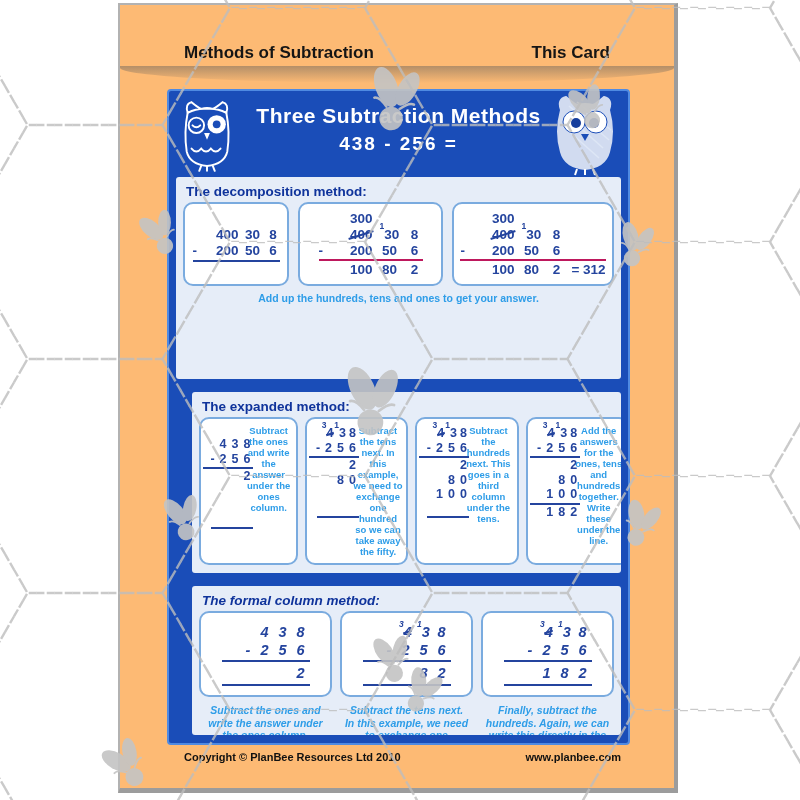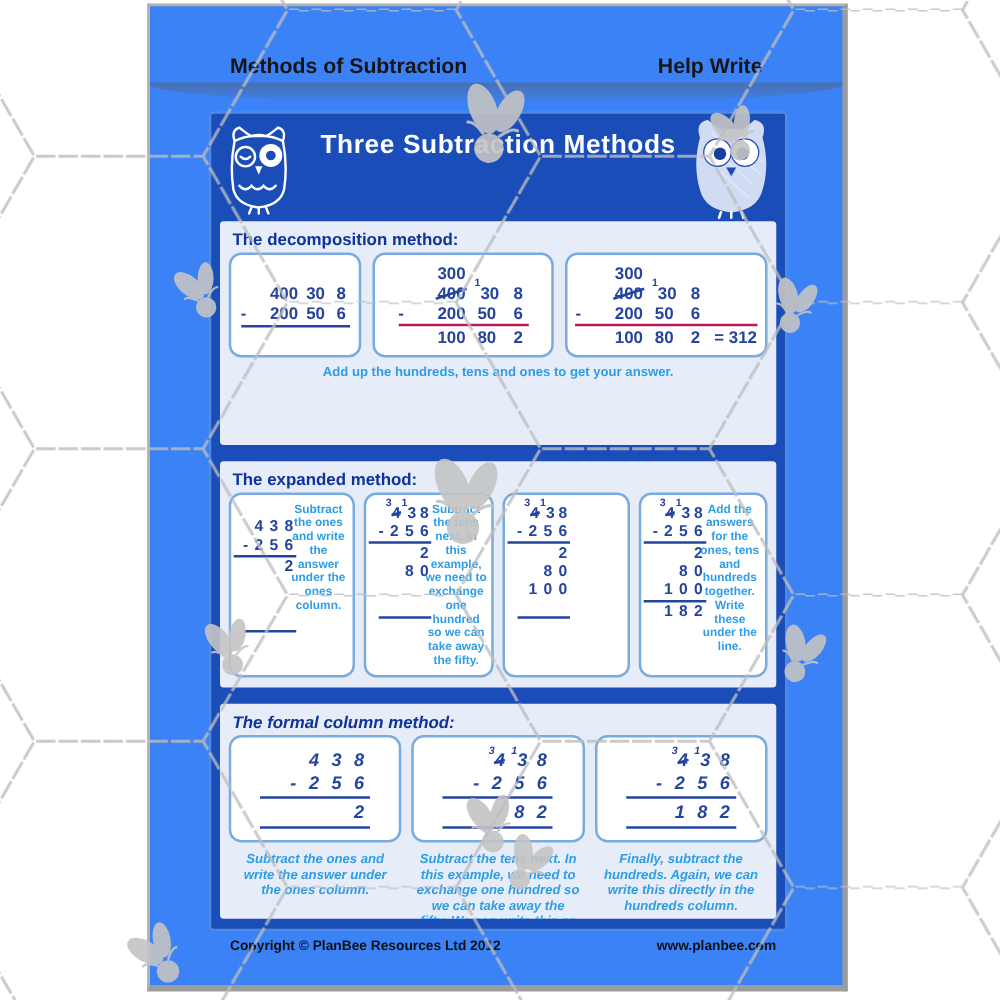--- a/index.html
+++ b/index.html
@@ -1,39 +1,39 @@
 <!DOCTYPE html>
 <html><head>
 <meta charset="utf-8">
 <style>
   html,body{margin:0;padding:0;background:#fff;}
   .canvas{position:relative;width:800px;height:800px;overflow:hidden;background:#fff;
           font-family:"Liberation Sans",sans-serif;}
   
-  .sheet{position:absolute;left:118px;top:3px;width:560px;height:790px;background:#3b82f6;
+  .sheet{position:absolute;left:118px;top:3px;width:560px;height:790px;background:#fdba74;
          border:2px solid #b2b2b2;border-right:4px solid #9c9c9c;border-bottom:5px solid #9c9c9c;
          box-sizing:border-box;z-index:1;}
   .sheet-header-left{position:absolute;left:64px;top:38px;font-size:17px;font-weight:bold;color:#151515;}
   .sheet-header-right{position:absolute;right:64px;top:38px;font-size:17px;font-weight:bold;color:#151515;}
   .header-shadow{position:absolute;left:0;right:0;top:61px;height:17px;
                  background:linear-gradient(180deg,rgba(90,90,90,.45),rgba(255,255,255,0));
                  border-radius:0 0 50% 50%/0 0 90% 90%;}
   .sheet-footer-left{position:absolute;left:64px;top:746px;font-size:11px;font-weight:bold;color:#111;}
   .sheet-footer-right{position:absolute;right:53px;top:746px;font-size:11px;font-weight:bold;color:#111;}
   
   .card{position:absolute;left:47px;top:84px;width:463px;height:656px;box-sizing:border-box;
         background:#1a4db8;border:2px solid #4f8ae2;border-radius:4px;
         padding:0 7px 8px 7px;display:flex;flex-direction:column;}
   .card-header{height:86px;flex:none;position:relative;text-align:center;color:#fff;}
   .card-title{padding-top:13px;font-size:21px;font-weight:bold;letter-spacing:.5px;}
   .card-equation{margin-top:5px;font-size:19px;font-weight:bold;letter-spacing:2px;}
   .owl-left{position:absolute;left:2px;top:7px;}
   .owl-right{position:absolute;right:0;top:3px;}
   .section{background:#e6edf8;border-radius:3px;overflow:hidden;}
-  .section + .section{margin-top:13px;}
+  .section + .section{margin-top:13px;margin-left:16px;}
   .sec-title{font-size:13.5px;font-weight:bold;color:#0f339b;padding:7px 10px 3px 10px;}
   
   .cbox,.ebox,.fbox{background:#fff;border:2px solid #7aabdf;border-radius:10px;box-sizing:border-box;}
   .calc{display:inline-block;}
   .calc-row{line-height:16px;font-weight:bold;color:#24449e;}
   .calc-inner{display:inline-flex;align-items:baseline;}
   .calc-inner.rule{border-top:2px solid #be185d;padding-top:1px;}
   .calc-inner.ruleB{border-bottom:2px solid #24449e;padding-bottom:1px;}
   .csup{font-size:8.5px;line-height:0;position:relative;top:-4px;font-weight:bold;}
   .strike{position:relative;display:inline-block;}
@@ -97,21 +97,21 @@
         <ellipse cx="63" cy="32" rx="11" ry="22" transform="rotate(20 63 32)" fill="#c4c4c4"></ellipse>
         <circle cx="50" cy="70" r="14" fill="#c4c4c4"></circle>
         <path d="M42 57 Q32 47 26 49" stroke="#c4c4c4" stroke-width="3" fill="none" stroke-linecap="round"></path>
         <path d="M58 57 Q68 47 74 49" stroke="#c4c4c4" stroke-width="3" fill="none" stroke-linecap="round"></path>
       </g>
     </defs>
   </svg>
 
   <div class="sheet">
     <div class="sheet-header-left">Methods of Subtraction</div>
-    <div class="sheet-header-right">Help Write</div>
+    <div class="sheet-header-right">This Card</div>
     <div class="header-shadow"></div>
 
     <div class="card">
       <div class="card-header">
         <svg class="owl-left" width="58" height="74" viewBox="0 0 60 76">
           <g stroke="#fff" stroke-width="2" fill="none" stroke-linecap="round">
             <path d="M10 15 Q6 35 9 55 Q12 68 30 70 Q48 68 51 55 Q54 35 50 15"></path>
             <path d="M10 15 Q7 6 14 4 Q20 9 24 11 Q30 9 36 11 Q40 9 46 4 Q53 6 50 15 Q40 10 30 11 Q20 10 10 15"></path>
             <circle cx="19" cy="28" r="8"></circle>
             <path d="M15 28 Q19 32 23 28"></path>
@@ -128,23 +128,24 @@
             <path d="M16 20 L54 54 M14 32 L50 64 M20 12 L60 46 M28 8 L62 36"></path>
           </g>
           <circle cx="25" cy="28" r="11" fill="#fff" stroke="#1a4db8" stroke-width="1"></circle>
           <circle cx="47" cy="28" r="11" fill="#fff" stroke="#1a4db8" stroke-width="1"></circle>
           <circle cx="27" cy="29" r="5" fill="#173f9d"></circle>
           <circle cx="45" cy="29" r="5" fill="#173f9d"></circle>
           <path d="M32 40 L40 40 L36 47 Z" fill="#1a4db8"></path>
           <path d="M28 75 l-2 6 M36 75 l0 6 M44 75 l2 6" stroke="#fff" stroke-width="2" fill="none"></path>
         </svg>
         <div class="card-title">Three Subtraction Methods</div>
+        <div class="card-equation">438 - 256 =</div>
       </div>
 
-      <div class="section" style="height:179px;">
+      <div class="section" style="height:202px;">
         <div class="sec-title">The decomposition method:</div>
         <div class="decomp-boxes">
           <div class="cbox cbox1">
             <div class="calc decomp-calc cw-s">
                 <div class="calc-row"><span class="calc-inner">
                     <span class="calc-cell minus"><span></span></span>
                     <span class="calc-cell c0"><span>400</span></span>
                     <span class="calc-cell c1"><span>30</span></span>
                     <span class="calc-cell c2"><span>8</span></span>
                   </span></div>
@@ -276,20 +277,21 @@
                     </span></div><div class="calc-row"><span class="calc-inner">
                       <span class="calc-cell"><span>8</span></span>
                       <span class="calc-cell"><span>0</span></span>
                     </span></div><div class="calc-row"><span class="calc-inner">
                       <span class="calc-cell"><span>1</span></span>
                       <span class="calc-cell"><span>0</span></span>
                       <span class="calc-cell"><span>0</span></span>
                     </span></div><div class="calc-row ansline"><span class="calc-inner">
                       <span class="calc-cell"><span>&nbsp;</span></span>
                     </span></div></div></div>
+            <div class="ebox-cap">Subtract the hundreds next. This goes in a third column under the tens.</div>
           </div>
           <div class="ebox">
             <div class="ebox-calc"><div class="calc exp-calc"><div class="calc-row"><span class="calc-inner">
                       <span class="calc-cell"><sup class="csup">3</sup><span class="strike">4</span></span>
                       <span class="calc-cell"><sup class="csup">1</sup><span>3</span></span>
                       <span class="calc-cell"><span>8</span></span>
                     </span></div><div class="calc-row"><span class="calc-inner ruleB">
                       <span class="calc-cell minus"><span>-</span></span>
                       <span class="calc-cell"><span>2</span></span>
                       <span class="calc-cell"><span>5</span></span>
@@ -375,21 +377,21 @@
           </div>
         </div>
         <div class="formal-captions">
           <div class="fcap">Subtract the ones and write the answer under the ones column.</div>
           <div class="fcap">Subtract the tens next. In this example, we need to exchange one hundred so we can take away the fifty. We can write this as '8' in the tens column to represent 80.</div>
           <div class="fcap">Finally, subtract the hundreds. Again, we can write this directly in the hundreds column.</div>
         </div>
       </div>
     </div>
 
-    <div class="sheet-footer-left">Copyright © PlanBee Resources Ltd 2012</div>
+    <div class="sheet-footer-left">Copyright © PlanBee Resources Ltd 2010</div>
     <div class="sheet-footer-right">www.planbee.com</div>
   </div>
 
   <svg class="bee" style="left:352px;top:60px;transform:rotate(10deg);" width="84" height="84" viewBox="0 0 100 100">
       <use href="#beeshape"></use>
     </svg>
   <svg class="bee" style="left:560px;top:80px;transform:rotate(-15deg);" width="58" height="58" viewBox="0 0 100 100">
       <use href="#beeshape"></use>
     </svg>
   <svg class="bee" style="left:132px;top:206px;transform:rotate(-20deg);" width="58" height="58" viewBox="0 0 100 100">

